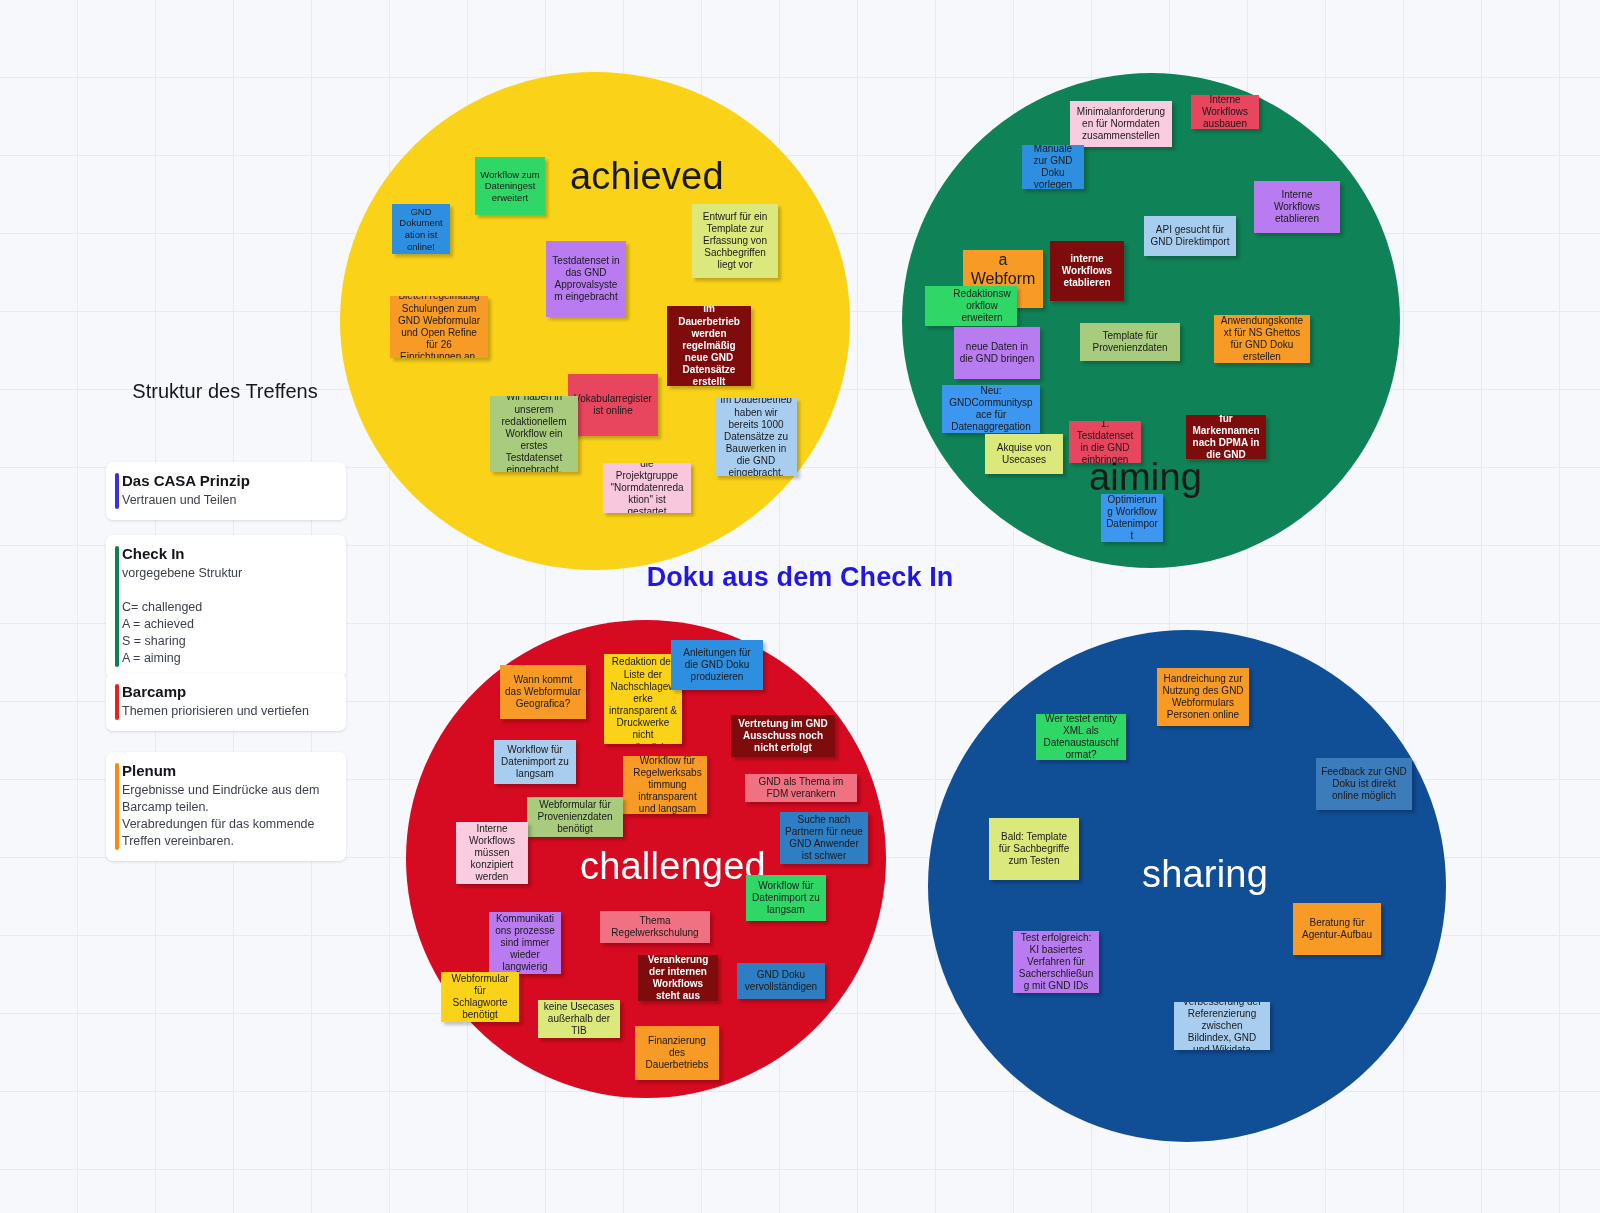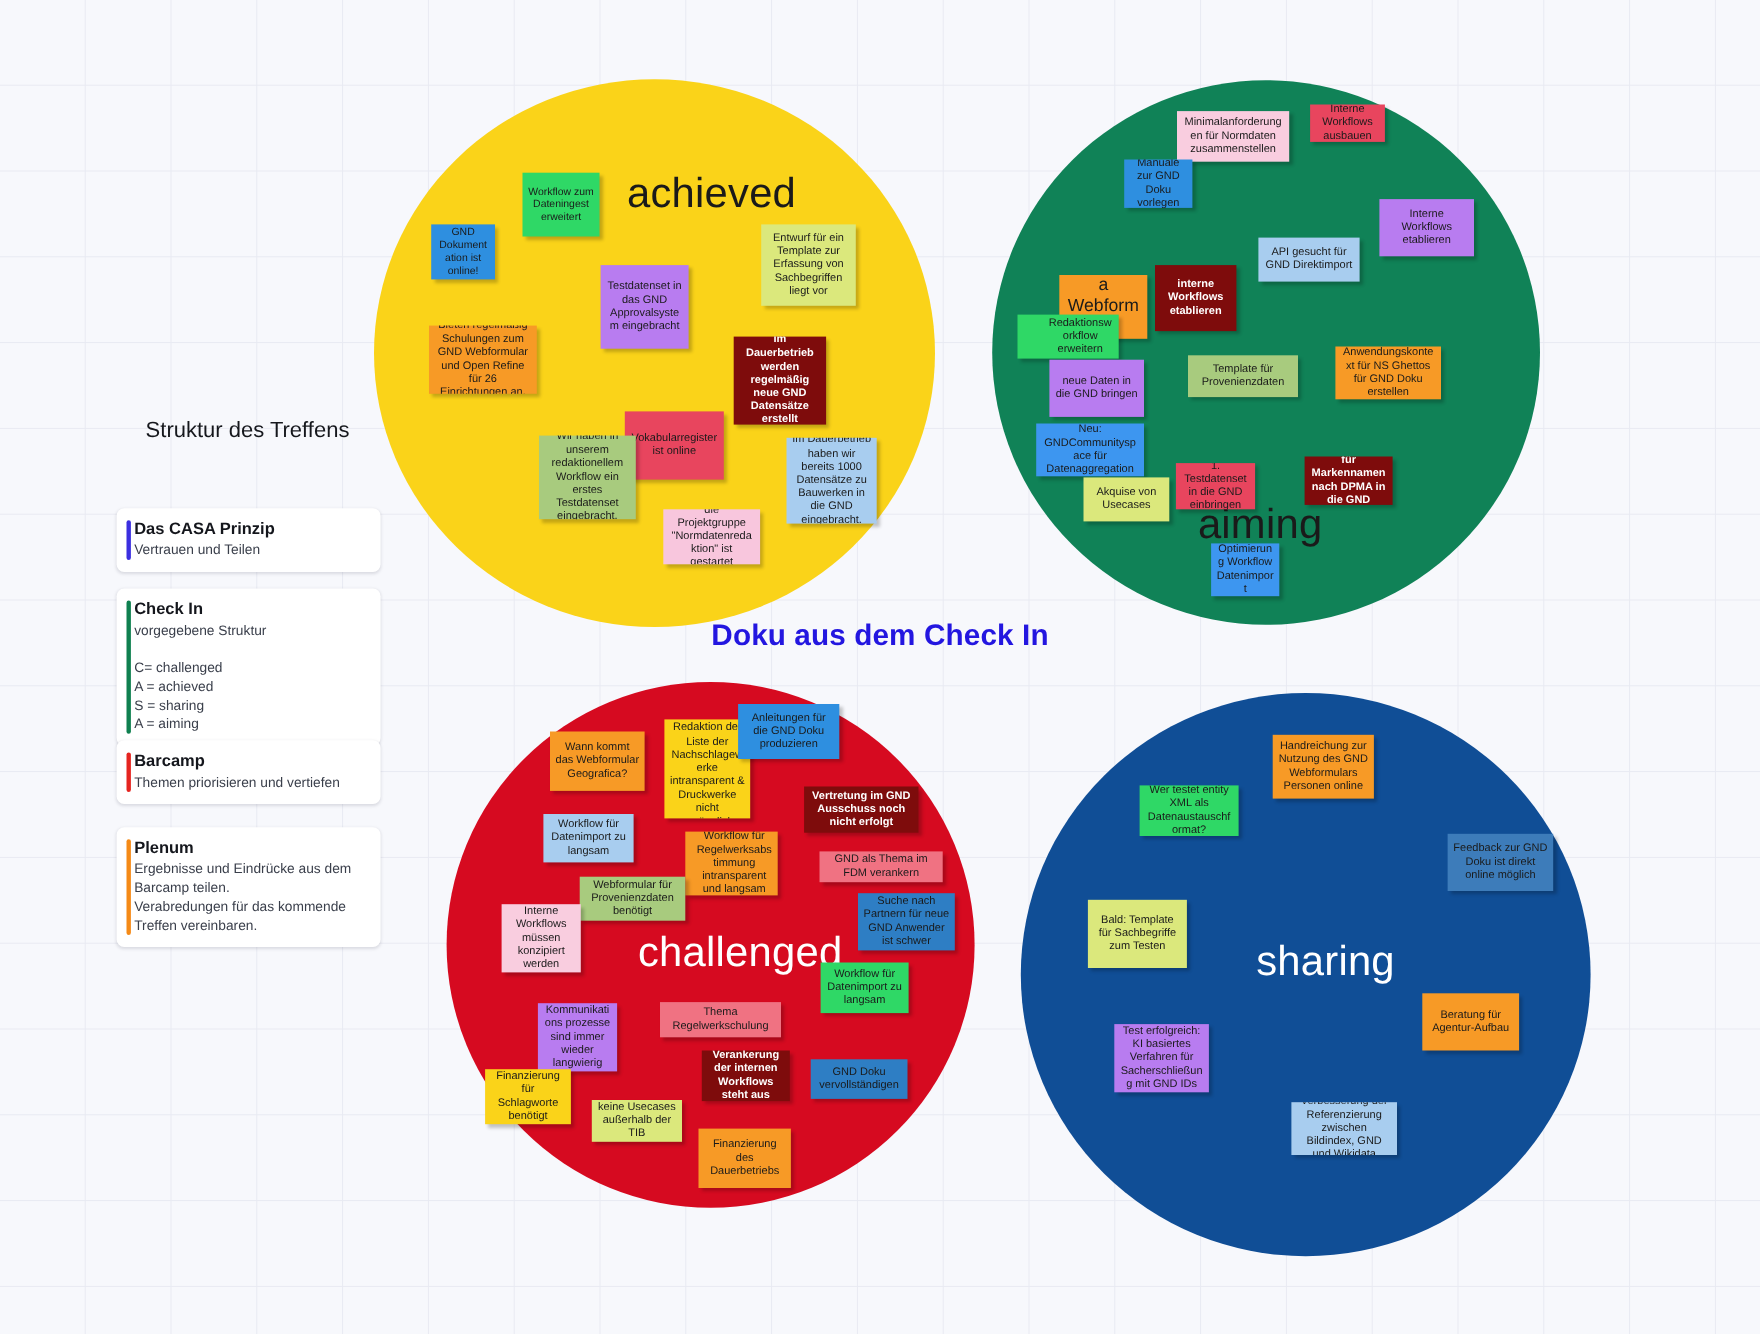--- a/index.html
+++ b/index.html
@@ -229,21 +229,21 @@
   <div class="note" style="left:746px; top:875px; width:80px; height:46px; background:#2fd866; font-size:10px;">
       <span>Workflow für Datenimport zu langsam</span>
     </div>
   <div class="note" style="left:489px; top:912px; width:72px; height:62px; background:#b87cf0; font-size:10px;">
       <span>Kommunikations prozesse sind immer wieder langwierig</span>
     </div>
   <div class="note" style="left:600px; top:911px; width:110px; height:32px; background:#f07282; font-size:10px;">
       <span>Thema Regelwerkschulung</span>
     </div>
   <div class="note" style="left:441px; top:972px; width:78px; height:50px; background:#fad319; font-size:10px;">
-      <span>Finanzierung für Schlagworte benötigt</span>
+      <span>Webformular für Schlagworte benötigt</span>
     </div>
   <div class="note dark" style="left:638px; top:955px; width:80px; height:46px; background:#7e0c0c; font-size:10px;">
       <span>Verankerung der internen Workflows steht aus</span>
     </div>
   <div class="note" style="left:737px; top:963px; width:88px; height:36px; background:#2e7ec4; font-size:10px;">
       <span>GND Doku vervollständigen</span>
     </div>
   <div class="note" style="left:538px; top:1000px; width:82px; height:38px; background:#dbe87c; font-size:10px;">
       <span>keine Usecases außerhalb der TIB</span>
     </div>

